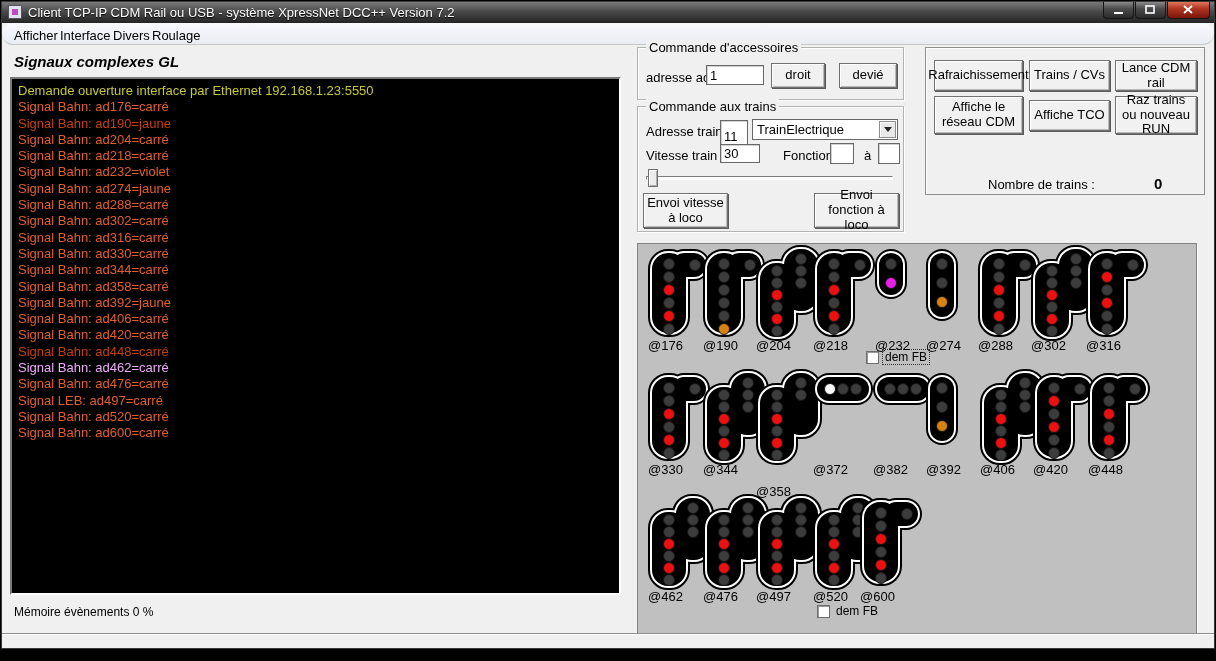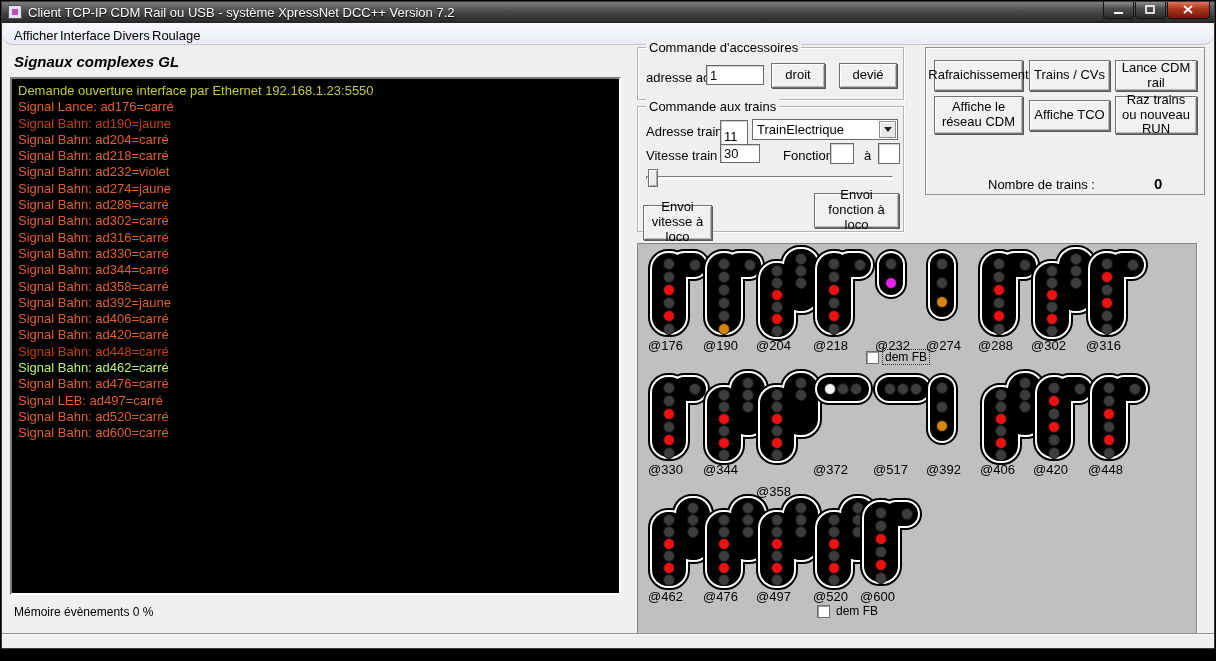--- a/index.html
+++ b/index.html
@@ -84,37 +84,37 @@
   <div class="menubar">
     <span class="mitem" style="left:8px">Afficher</span>
     <span class="mitem" style="left:54px">Interface</span>
     <span class="mitem" style="left:107px">Divers</span>
     <span class="mitem" style="left:146px">Roulage</span>
   </div>
 
   <div class="panel-title">Signaux complexes GL</div>
   <div class="console">
       <div class="cline" style="color: rgb(198, 200, 53);">Demande ouverture interface par Ethernet 192.168.1.23:5550</div>
-      <div class="cline" style="color: rgb(224, 96, 44);">Signal Lance: ad176=carré</div>
+      <div class="cline" style="color: rgb(224, 96, 44);">Signal Bahn: ad176=carré</div>
       <div class="cline" style="color: #c2410c;">Signal Bahn: ad190=jaune</div>
       <div class="cline" style="color: rgb(224, 96, 44);">Signal Bahn: ad204=carré</div>
       <div class="cline" style="color: rgb(224, 96, 44);">Signal Bahn: ad218=carré</div>
       <div class="cline" style="color: rgb(224, 96, 44);">Signal Bahn: ad232=violet</div>
       <div class="cline" style="color: rgb(224, 96, 44);">Signal Bahn: ad274=jaune</div>
       <div class="cline" style="color: rgb(224, 96, 44);">Signal Bahn: ad288=carré</div>
       <div class="cline" style="color: rgb(224, 96, 44);">Signal Bahn: ad302=carré</div>
       <div class="cline" style="color: rgb(224, 96, 44);">Signal Bahn: ad316=carré</div>
       <div class="cline" style="color: rgb(224, 96, 44);">Signal Bahn: ad330=carré</div>
       <div class="cline" style="color: rgb(224, 96, 44);">Signal Bahn: ad344=carré</div>
       <div class="cline" style="color: rgb(224, 96, 44);">Signal Bahn: ad358=carré</div>
       <div class="cline" style="color: rgb(224, 96, 44);">Signal Bahn: ad392=jaune</div>
       <div class="cline" style="color: rgb(224, 96, 44);">Signal Bahn: ad406=carré</div>
       <div class="cline" style="color: rgb(224, 96, 44);">Signal Bahn: ad420=carré</div>
       <div class="cline" style="color: #c2410c;">Signal Bahn: ad448=carré</div>
-      <div class="cline" style="color: #bef264;">Signal Bahn: ad462=carré</div>
+      <div class="cline" style="color: #f0abfc;">Signal Bahn: ad462=carré</div>
       <div class="cline" style="color: rgb(224, 96, 44);">Signal Bahn: ad476=carré</div>
       <div class="cline" style="color: rgb(224, 96, 44);">Signal LEB: ad497=carré</div>
       <div class="cline" style="color: rgb(224, 96, 44);">Signal Bahn: ad520=carré</div>
       <div class="cline" style="color: rgb(224, 96, 44);">Signal Bahn: ad600=carré</div>
     </div>
   <div class="statusline">Mémoire évènements 0 %</div>
 
   <div class="group" style="left:635px; top:45px; width:267px; height:53px;">
     <span class="legend">Commande d'accessoires</span>
     <span class="lab" style="left:8px; top:22px;">adresse acc</span>
@@ -136,21 +136,21 @@
     <span class="lab" style="left:8px; top:41px;">Vitesse train %</span>
     <input class="tin" style="left: 82px; top: 37px; width: 40px; height: 19px;" value="30">
     <span class="lab" style="left:145px; top:41px;">Fonction:</span>
     <input class="tin" style="left: 192px; top: 36px; width: 24px; height: 21px;" value="">
     <span class="lab" style="left:226px; top:41px;">à</span>
     <input class="tin" style="left: 240px; top: 36px; width: 22px; height: 21px;" value="">
     <div class="slider" style="left:8px; top:62px; width:247px; height:18px;">
       <div class="groove"></div>
       <div class="thumb"></div>
     </div>
-    <button class="btn" style="left:5px; top:98px; width:69px; height:35px;">Envoi vitesse à loco</button>
+    <button class="btn" style="left:5px; top:86px; width:85px; height:35px;">Envoi vitesse à loco</button>
     <button class="btn" style="left:176px; top:86px; width:85px; height:35px;">Envoi fonction à loco</button>
   </div>
 
   <div class="ctrlpanel">
     <button class="btn" style="left:8px;   top:12px; width:89px; height:31px;">Rafraichissement</button>
     <button class="btn" style="left:103px; top:12px; width:81px; height:31px;">Trains / CVs</button>
     <button class="btn" style="left:189px; top:12px; width:82px; height:31px;">Lance CDM rail</button>
     <button class="btn" style="left:8px;   top:48px; width:89px; height:38px;">Affiche le réseau CDM</button>
     <button class="btn" style="left:103px; top:52px; width:81px; height:31px;">Affiche TCO</button>
     <button class="btn" style="left:189px; top:48px; width:82px; height:38px;">Raz trains ou nouveau RUN</button>
@@ -359,21 +359,21 @@
       <div class="signal" style="left: 238px; top: 132px;">
         <svg width="54" height="26">
           <path d="M13 1h28a12 12 0 0 1 12 12v0a12 12 0 0 1 -12 12h-28a12 12 0 0 1 -12 -12v0a12 12 0 0 1 12 -12z" stroke="#000" stroke-width="8" fill="#000"></path>
           <path d="M13 1h28a12 12 0 0 1 12 12v0a12 12 0 0 1 -12 12h-28a12 12 0 0 1 -12 -12v0a12 12 0 0 1 12 -12z" stroke="#fff" stroke-width="4" fill="none"></path>
           <path d="M13 1h28a12 12 0 0 1 12 12v0a12 12 0 0 1 -12 12h-28a12 12 0 0 1 -12 -12v0a12 12 0 0 1 12 -12z" fill="#000"></path>
           <circle cx="14" cy="13" r="5.5" fill="#3c3c3c" stroke="#161616"></circle>
           <circle cx="27" cy="13" r="5.5" fill="#3c3c3c" stroke="#161616"></circle>
           <circle cx="40" cy="13" r="5.5" fill="#3c3c3c" stroke="#161616"></circle>
         </svg>
       </div>
-      <div class="sig-label" style="left: 235px; top: 218px;">@517</div>
+      <div class="sig-label" style="left: 235px; top: 218px;">@382</div>
       <div class="signal" style="left: 291px; top: 132px;">
         <svg width="26" height="66">
           <path d="M13 1h0a12 12 0 0 1 12 12v40a12 12 0 0 1 -12 12h0a12 12 0 0 1 -12 -12v-40a12 12 0 0 1 12 -12z" stroke="#000" stroke-width="8" fill="#000"></path>
           <path d="M13 1h0a12 12 0 0 1 12 12v40a12 12 0 0 1 -12 12h0a12 12 0 0 1 -12 -12v-40a12 12 0 0 1 12 -12z" stroke="#fff" stroke-width="4" fill="none"></path>
           <path d="M13 1h0a12 12 0 0 1 12 12v40a12 12 0 0 1 -12 12h0a12 12 0 0 1 -12 -12v-40a12 12 0 0 1 12 -12z" fill="#000"></path>
           <circle cx="13" cy="12" r="5.5" fill="#3c3c3c" stroke="#161616"></circle>
           <circle cx="13" cy="31" r="5.5" fill="#3c3c3c" stroke="#161616"></circle>
           <circle cx="13" cy="50" r="5.5" fill="#d8820f" stroke="#161616"></circle>
         </svg>
       </div>

